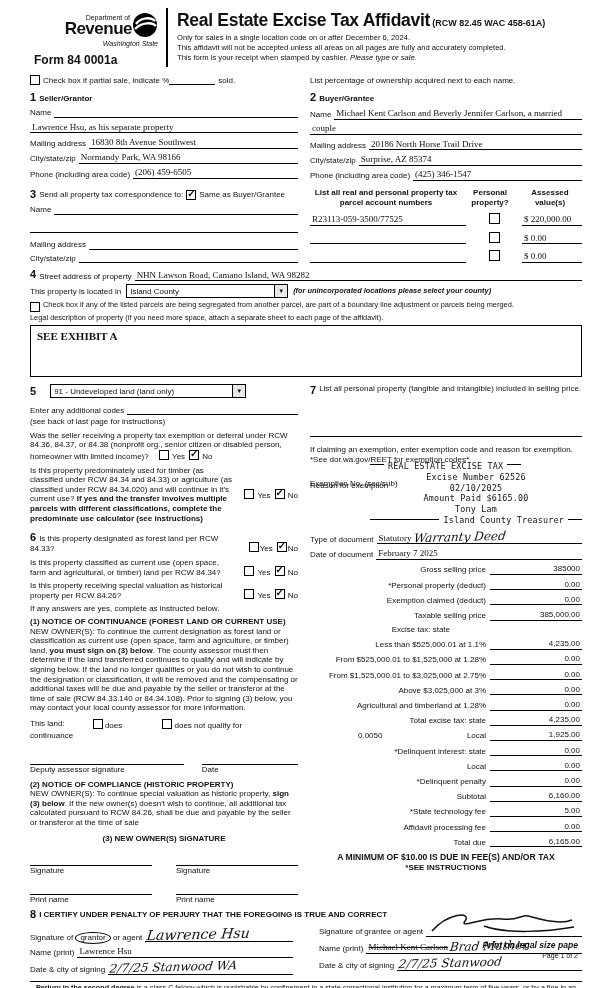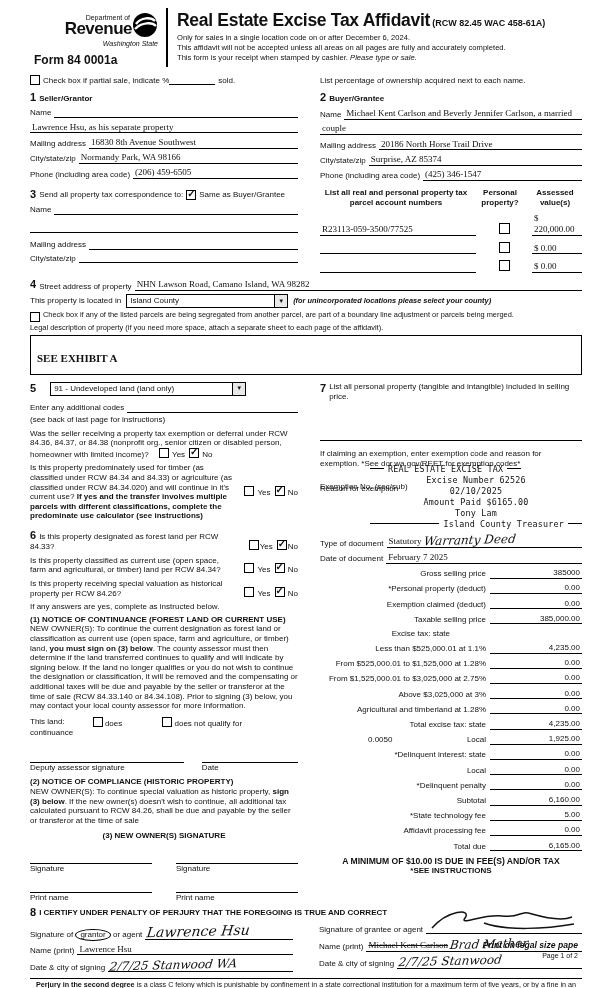--- a/index.html
+++ b/index.html
@@ -32,36 +32,36 @@
   .cb{display:inline-block;width:8px;height:8px;border:1.2px solid #000;vertical-align:-1px;
       position:relative;background:#fff;flex:0 0 auto;}
   .cb.checked::after{content:"\2713";position:absolute;left:0px;top:-3px;font-size:10px;font-weight:bold;}
   .yn{white-space:nowrap;padding-left:4px;}
   .yn .cb{margin:0 1px 0 4px;}
   .dd{display:inline-flex;align-items:center;justify-content:space-between;border:1.6px solid #000;
       height:14px;padding:0 0 0 3px;background:#fff;box-sizing:border-box;}
   .dd-arrow{width:12px;height:12px;border-left:1px solid #000;display:flex;align-items:center;
             justify-content:center;font-size:6px;background:#e8e8e8;margin-left:4px;}
   
-  .band{display:flex;gap:22px;}
+  .band{display:flex;gap:12px;}
   .col-l{width:268px;flex:0 0 268px;}
   .col-r{flex:1;min-width:0;}
   .sec-head{font-size:8px;font-weight:bold;margin-top:6px;}
   
   .p-head{display:flex;font-weight:bold;text-align:center;margin-top:2px;}
   .p-c1{width:152px;flex:0 0 152px;}
   .p-c2{width:56px;flex:0 0 56px;}
   .p-c3{flex:1;}
   .p-row{display:flex;align-items:flex-end;margin-top:6px;}
   .p-row .p-c1{border-bottom:1px solid #000;min-height:10px;padding:0 2px;}
   .p-row .p-c2{text-align:center;}
   .p-row .p-c2 .cb{width:9px;height:9px;}
   .p-row .p-c3{border-bottom:1px solid #000;min-height:10px;padding:0 2px;}
   
-  .exhibit{border:1.6px solid #000;height:40px;margin-top:2px;padding:16px 6px;box-sizing:border-box;}
+  .exhibit{border:1.6px solid #000;height:52px;margin-top:2px;padding:4px 6px;box-sizing:border-box;}
   .exhibit .typed{font-size:11px;font-weight:bold;}
   .small-note{font-size:7.4px;}
   
   .mrow{display:flex;align-items:flex-end;margin-top:4.6px;position:relative;}
   .mlabel{flex:1;text-align:right;padding-right:4px;white-space:nowrap;}
   .mval{width:92px;flex:0 0 92px;border-bottom:1px solid #000;text-align:right;padding:0 2px;
         box-sizing:border-box;min-height:9px;}
   .mrow.mhead .mval{border-bottom:none;}
   .mrow.mhead .mlabel{padding-right:40px;}
   .mprefix{position:absolute;left:48px;bottom:0;}

